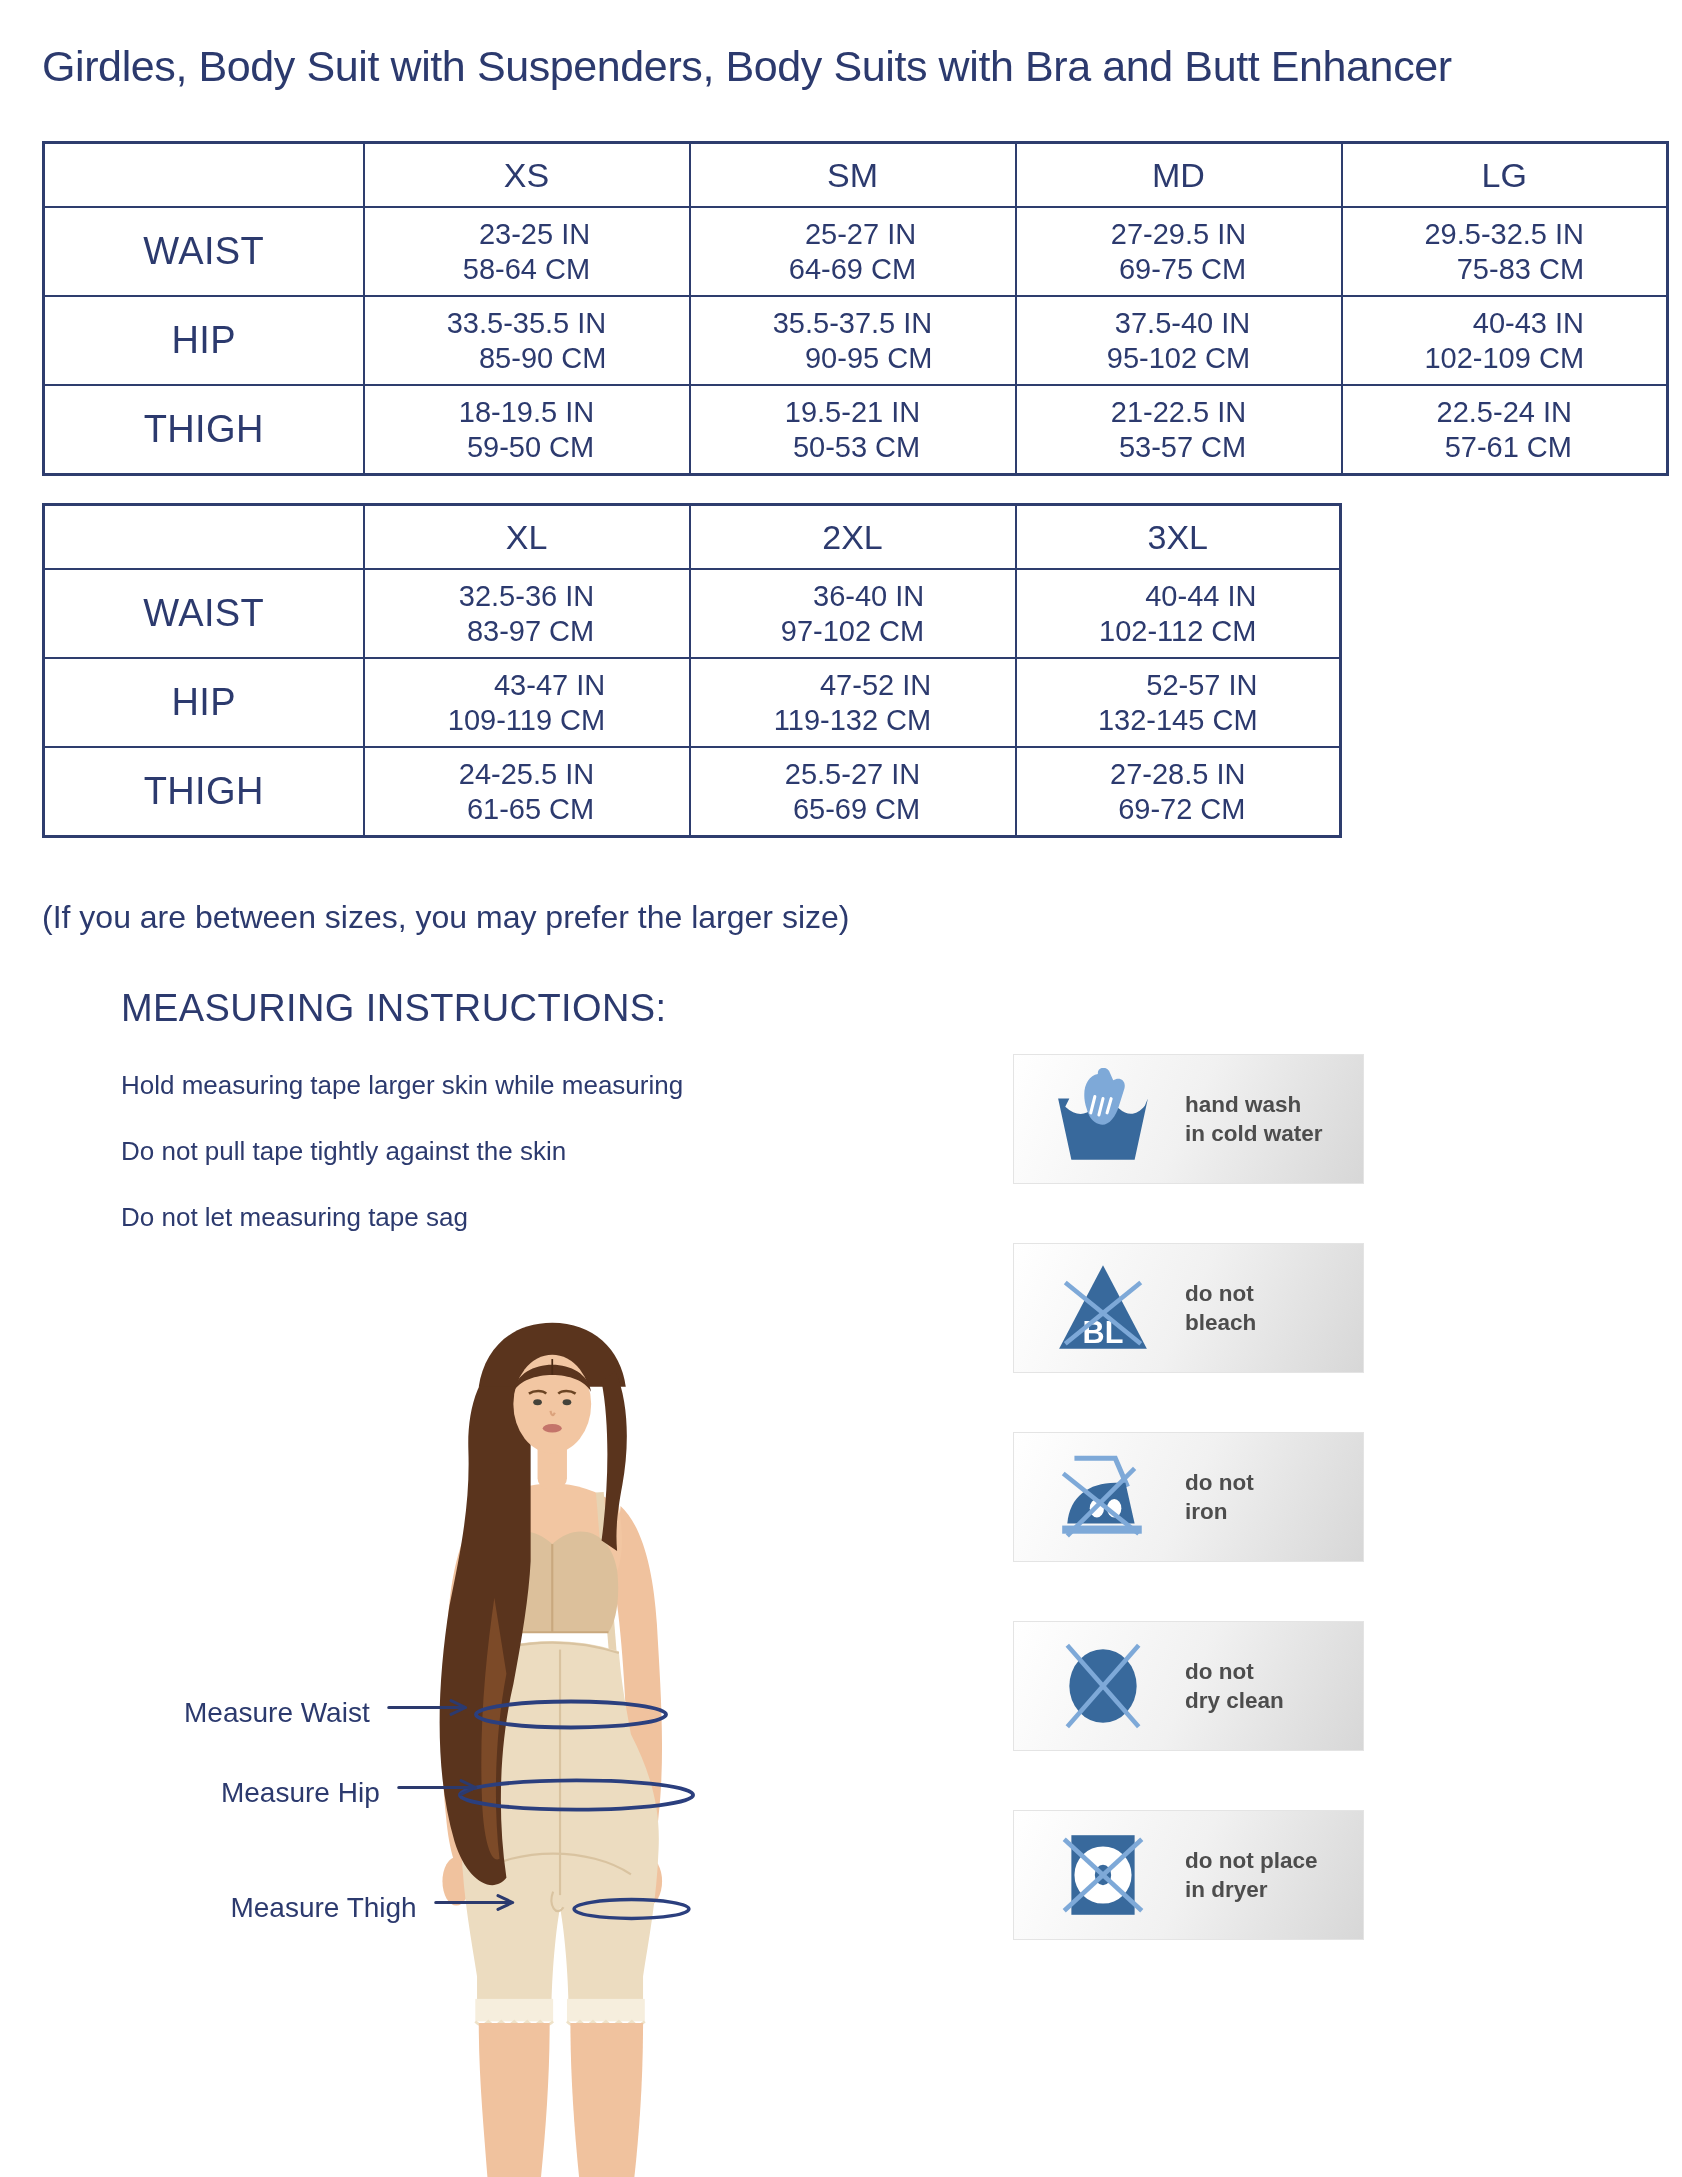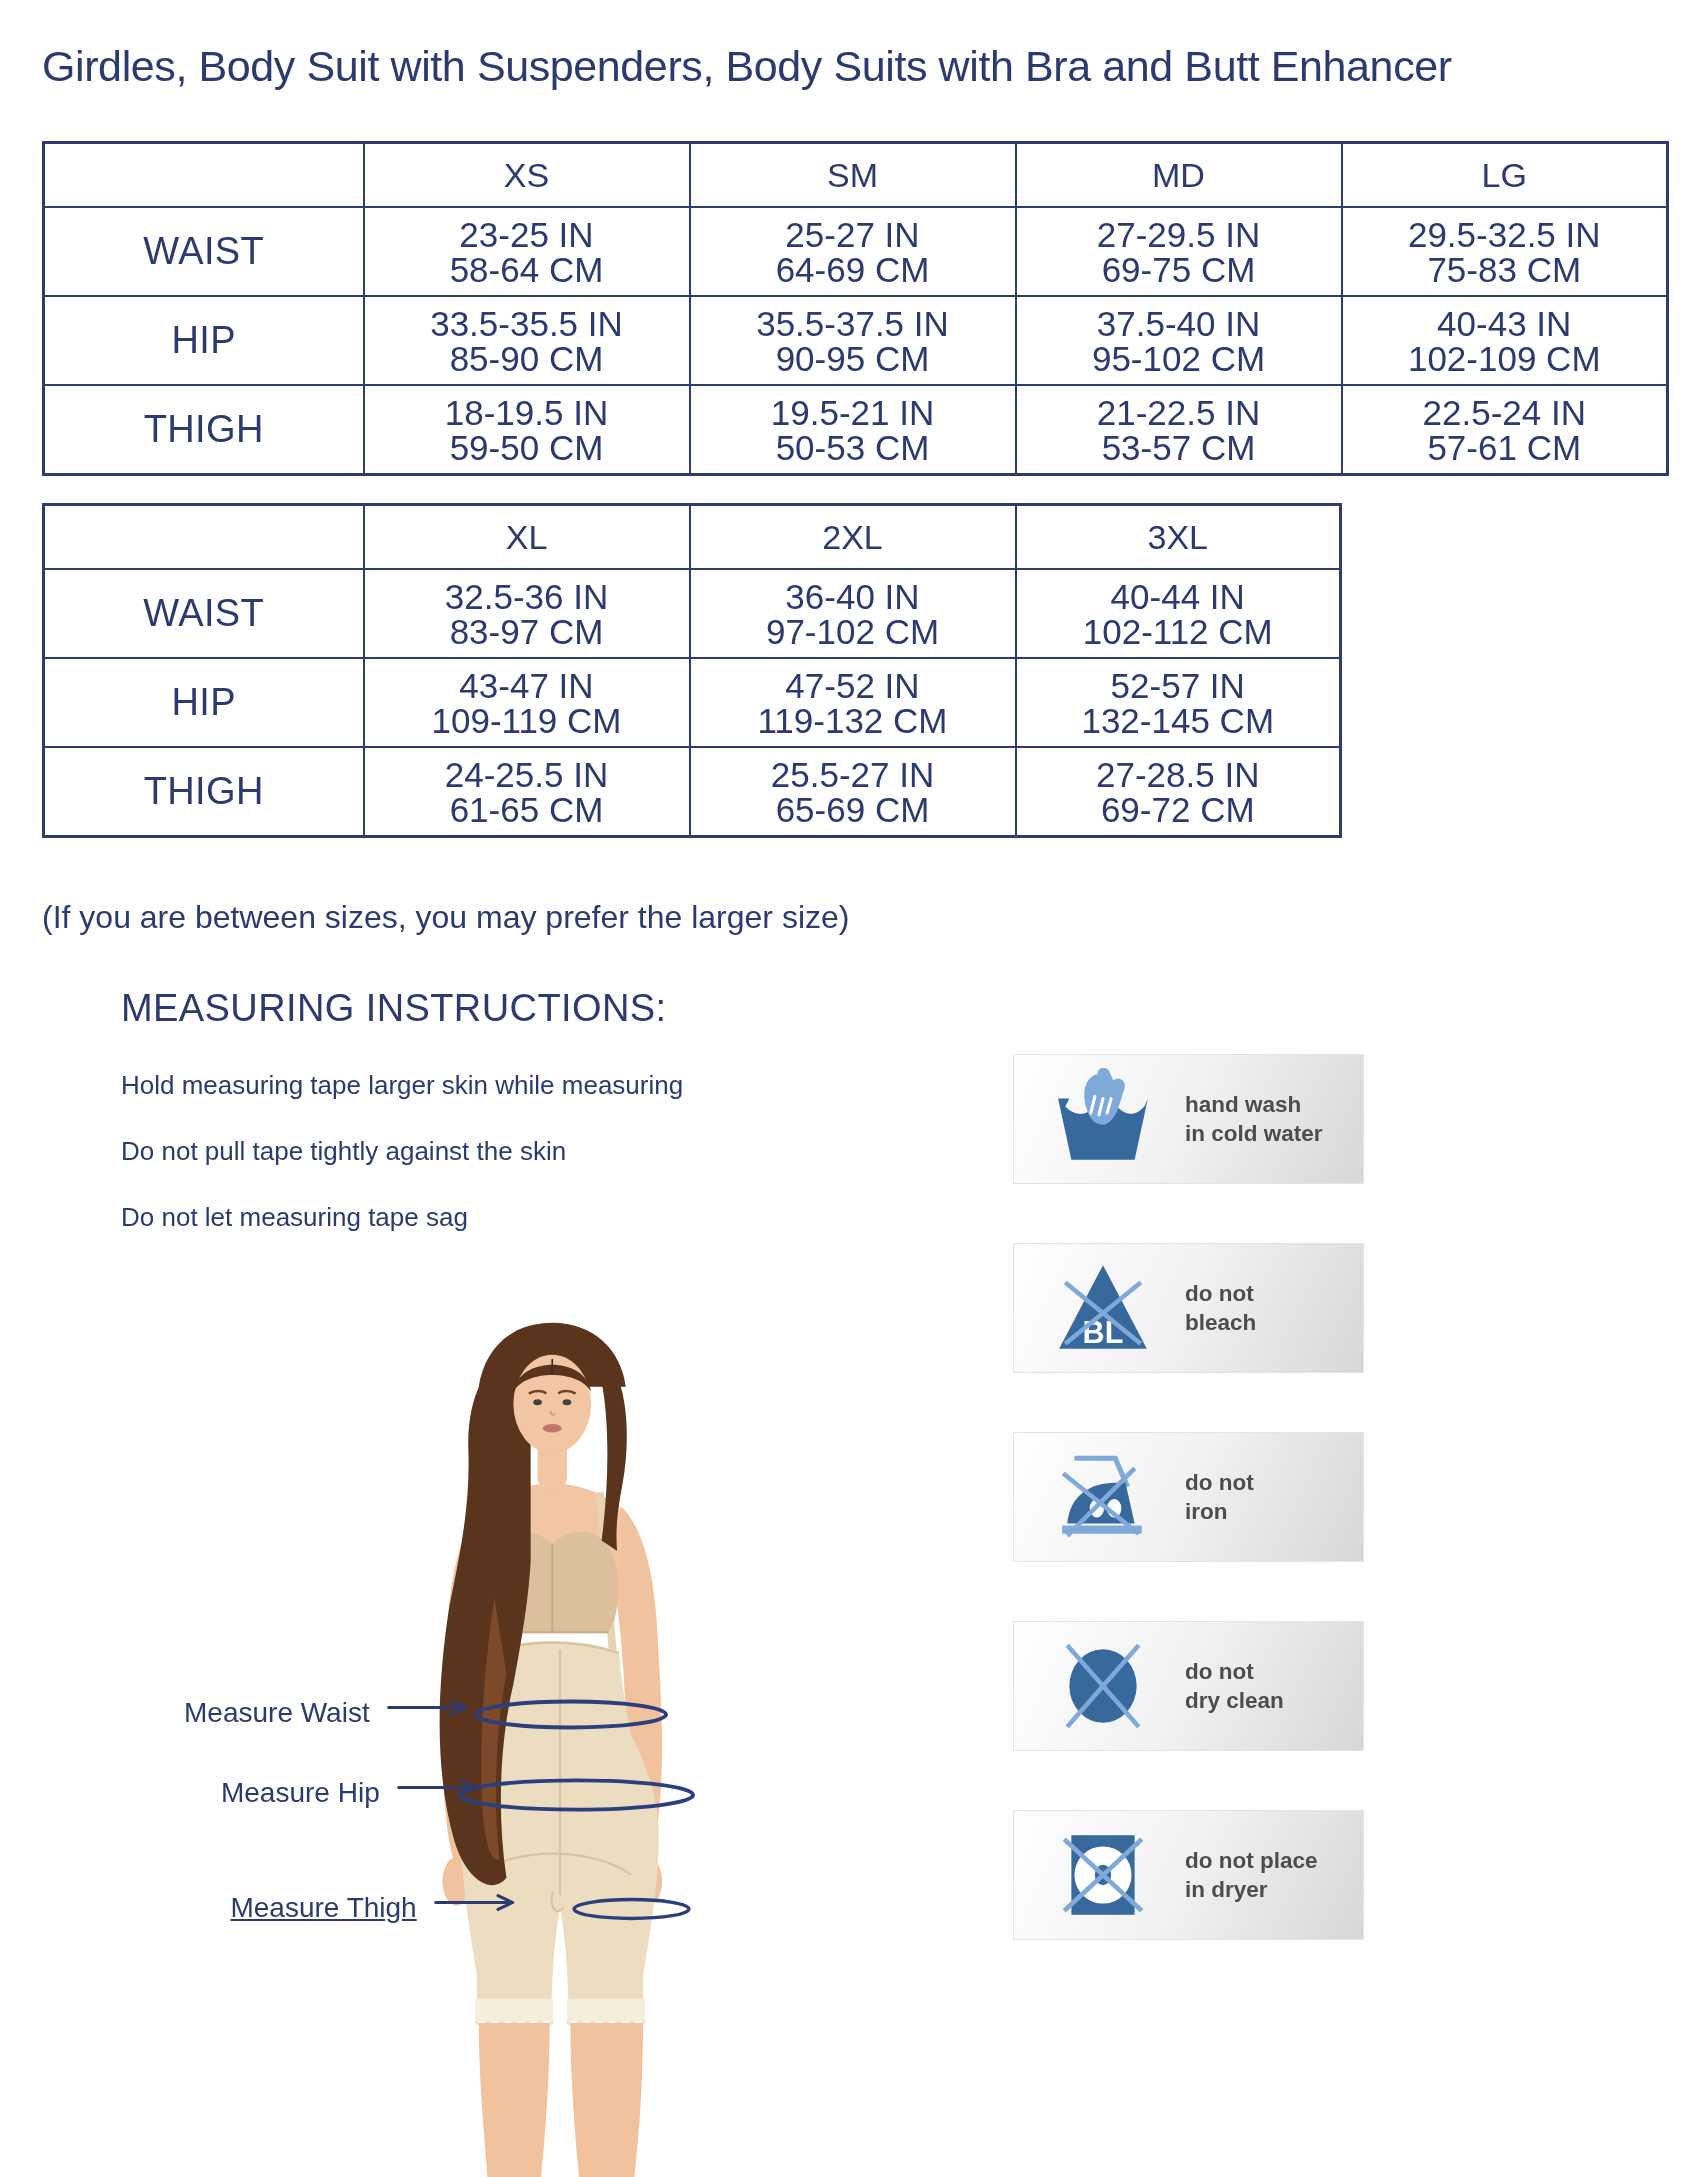--- a/index.html
+++ b/index.html
@@ -13,21 +13,21 @@
   
   table.size-table{position:absolute;border-collapse:collapse;table-layout:fixed;background:#fff;
                    border:3.5px solid #2e3d6e;}
   #table1{left:42px;top:141px;width:1624px;}
   #table2{left:42px;top:503px;width:1297px;}
   table.size-table td{border:2.6px solid #2e3d6e;vertical-align:middle;text-align:center;padding:0;}
   .hdr-row td{height:62px;}
   .data-row td{height:87px;}
   .col-hdr{font-size:34px;color:#2c3a6e;}
   .row-label{font-size:38px;color:#2c3a6e;letter-spacing:0.4px;}
-  .cellblock{display:inline-block;text-align:center;font-size:35px;line-height:35px;color:#2c3a6e;}
+  .cellblock{display:inline-block;text-align:right;font-size:29px;line-height:35px;color:#2c3a6e;}
 
   
   .between-note{position:absolute;left:42px;top:899px;font-size:32px;color:#2c3a6e;}
   .mi-heading{position:absolute;left:121px;top:987px;font-size:38px;color:#2c3a6e;letter-spacing:0.4px;}
   .mi-items{position:absolute;left:121px;top:1072px;}
   .mi-item{font-size:26px;color:#2c3a6e;margin:0 0 40px 0;line-height:26px;}
 
   
   .care-list{position:absolute;left:1013px;top:1054px;width:351px;}
   .care-item{width:351px;height:130px;margin-bottom:59px;display:flex;align-items:center;
@@ -42,21 +42,21 @@
   
   .meas-ellipse{position:absolute;pointer-events:none;}
   #ellipse-waist{left:473px;top:1698px;width:196px;height:33px;}
   #ellipse-hip{left:456px;top:1777px;width:241px;height:36px;}
   #ellipse-thigh{left:571px;top:1897px;width:121px;height:24px;}
 
   
   .measure-row{position:absolute;display:flex;justify-content:flex-end;height:35px;}
   #measure-waist-row{left:69px;top:1697px;width:401px;}
   #measure-hip-row{left:69px;top:1777px;width:411px;}
-  #measure-thigh-row{left:69px;top:1892px;width:448px;text-decoration:underline;}
+  #measure-thigh-row{left:69px;top:1892px;width:448px;}
   .measure-label{font-size:28px;color:#2c3a6e;white-space:nowrap;}
   .measure-arrow{margin-left:17.3px;flex:0 0 83px;}
 </style>
 </head>
 <body>
 
 <div id="canvas">
 
   <div class="page-title">Girdles, Body Suit with Suspenders, Body Suits with Bra and Butt Enhancer</div>
 

